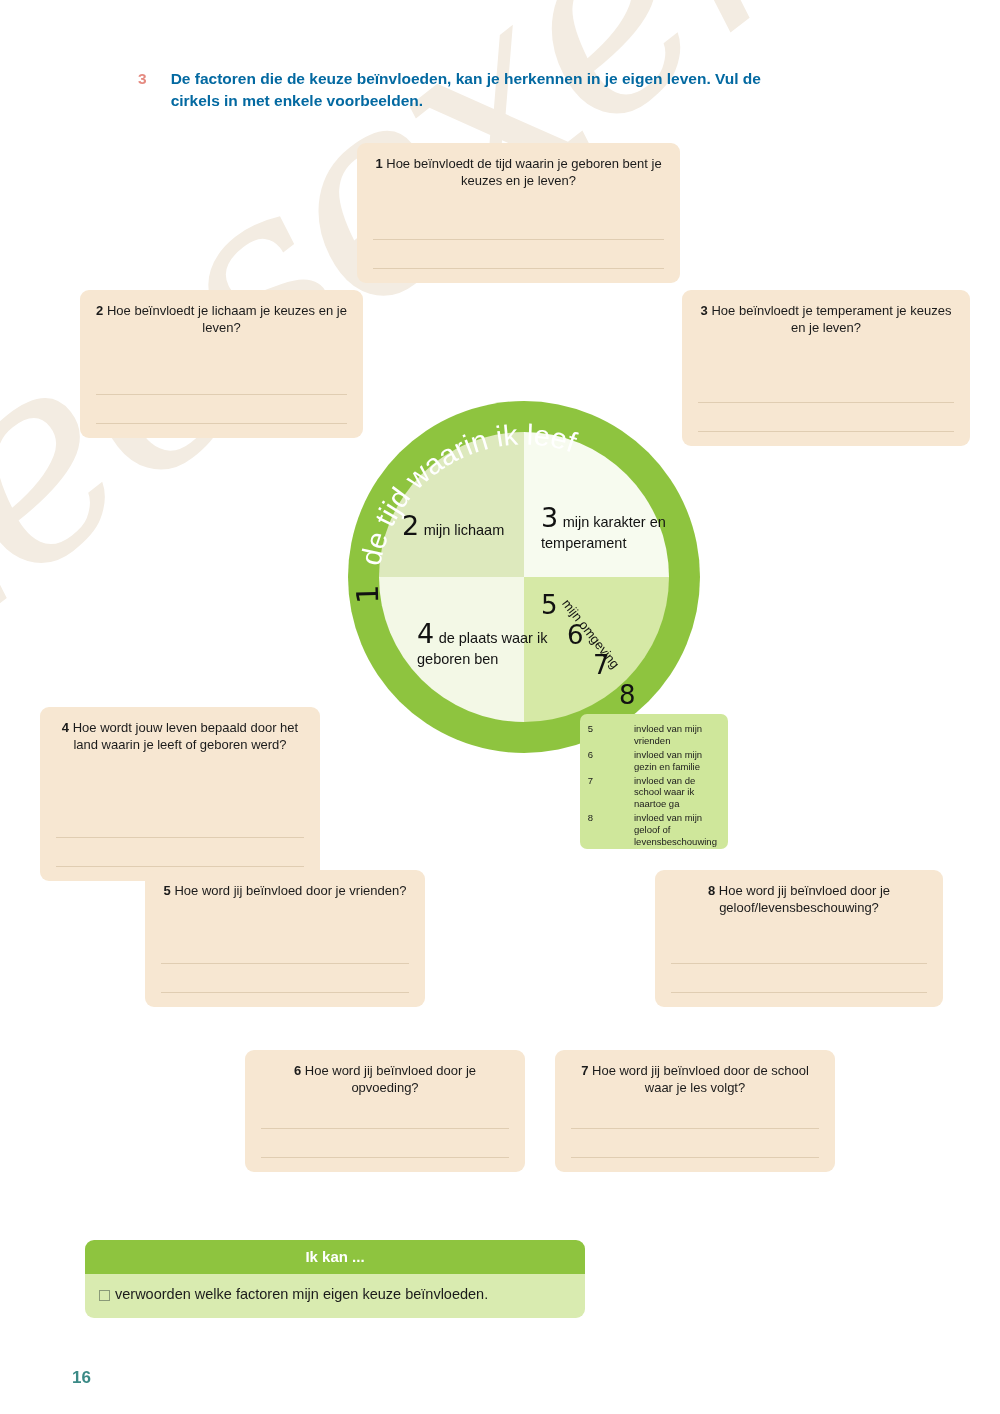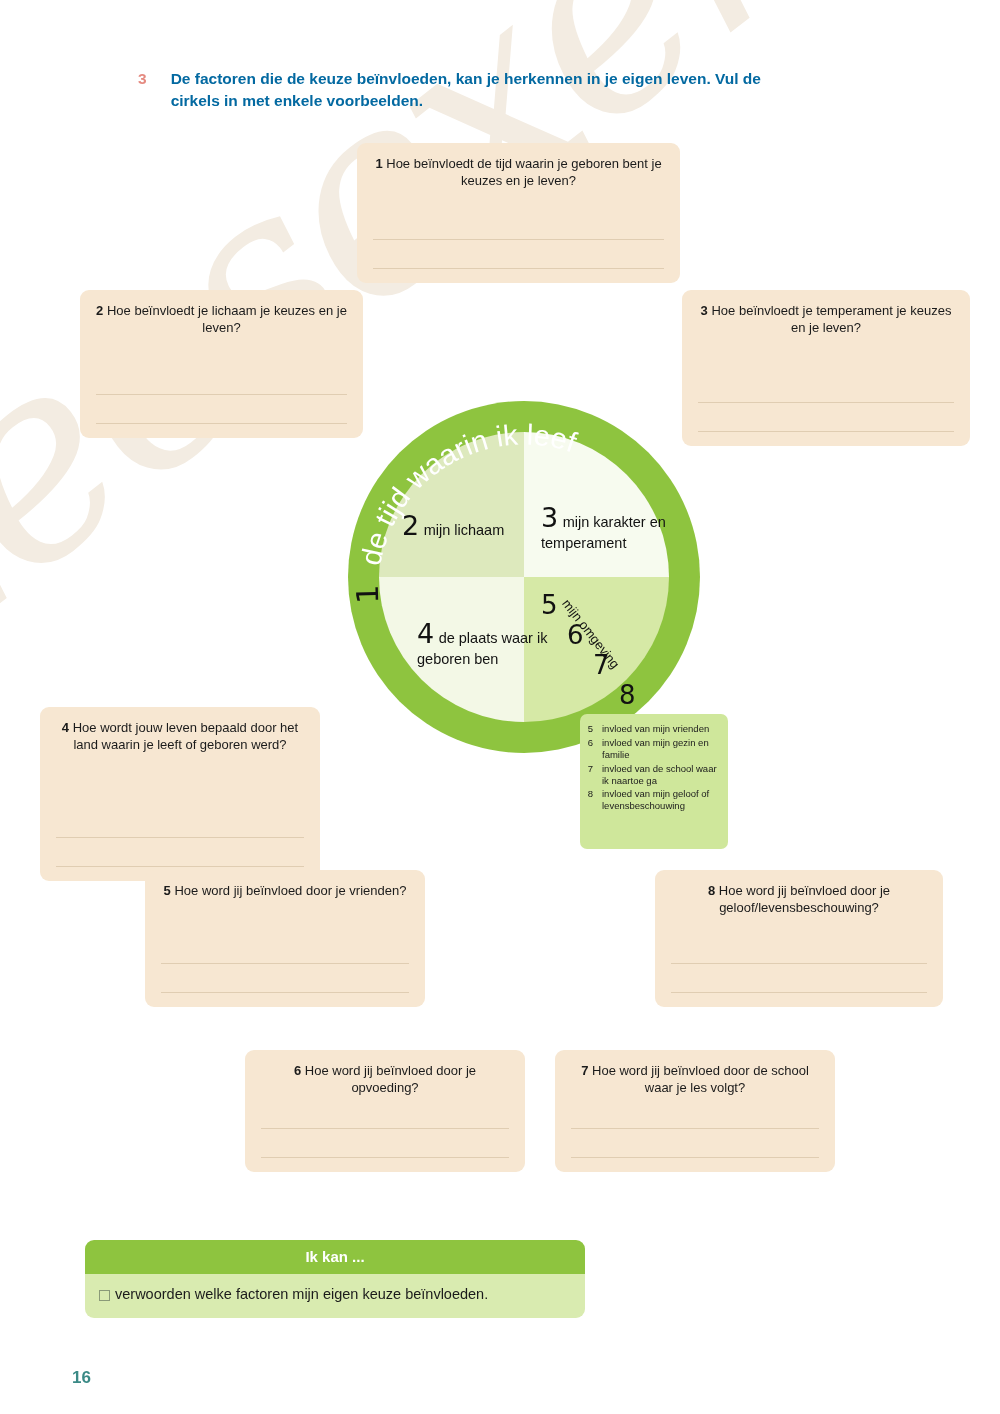--- a/index.html
+++ b/index.html
@@ -177,21 +177,21 @@
   }
   #legend .lrow {
     display: flex;
     gap: 7px;
     font-size: 9.5px;
     color: #1b1b1b;
     line-height: 1.25;
     margin-bottom: 2px;
   }
   #legend .lnum { width: 9px; text-align: center; flex: none; }
-  #legend .ltext { flex: 1; }
+  #legend .ltext { flex: 1; margin-left: 32px; }
 
   
   #ikkan {
     position: absolute;
     left: 85px;
     top: 1240px;
     width: 500px;
     z-index: 5;
     border-radius: 9px;
     overflow: hidden;

